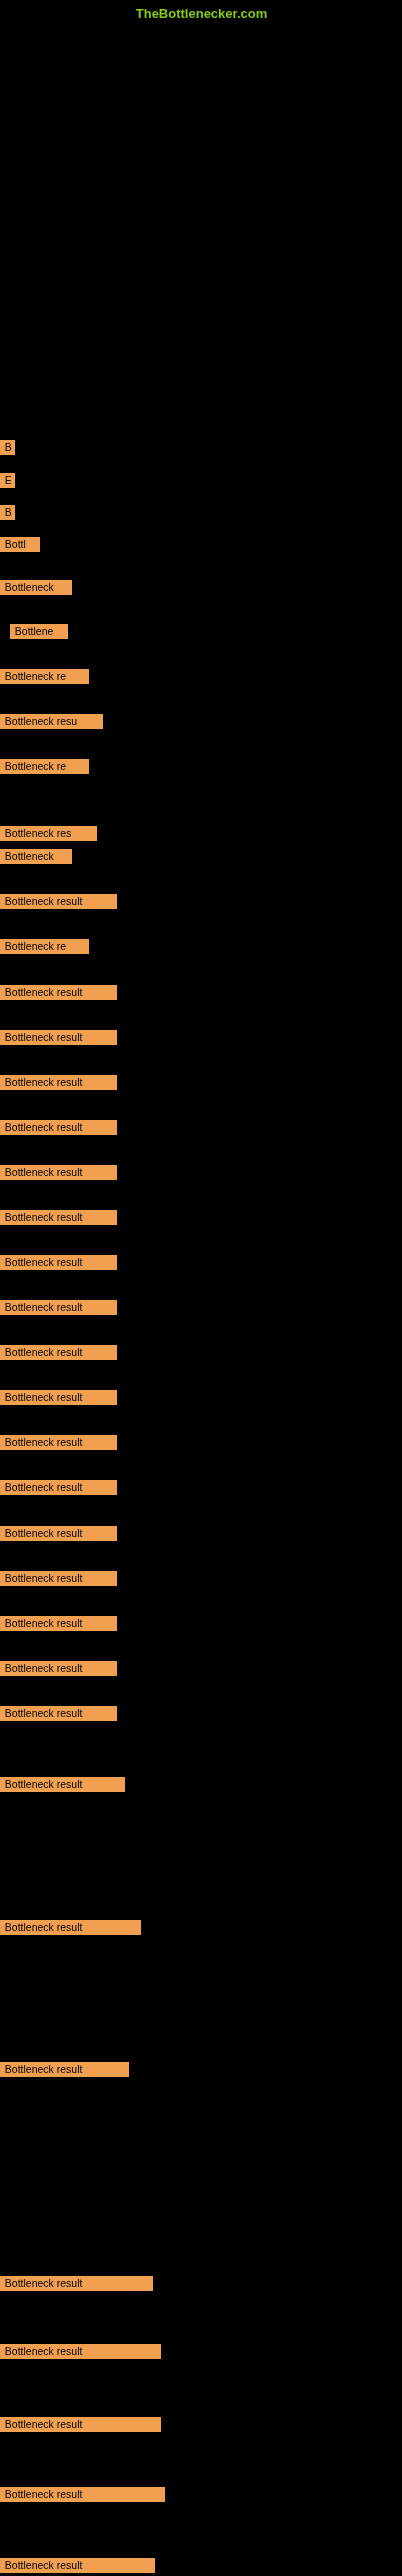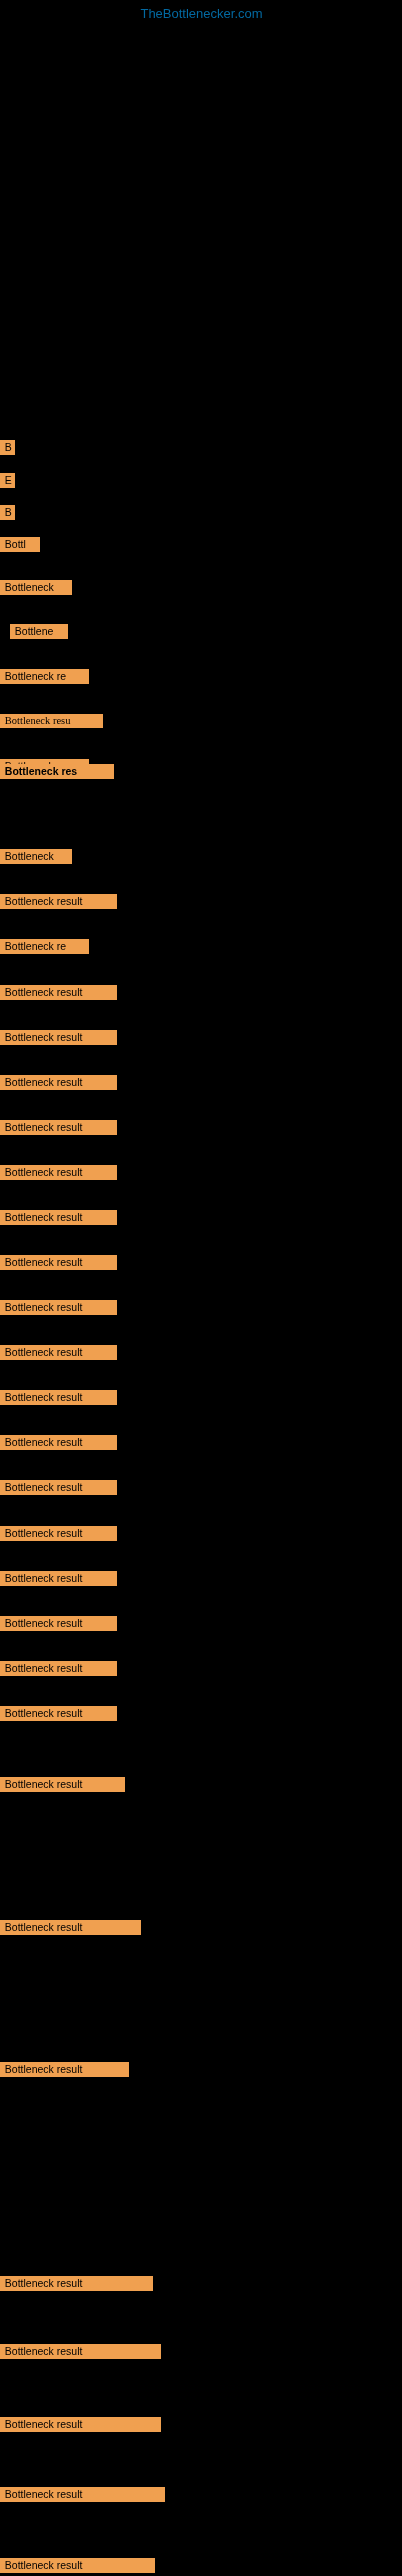--- a/index.html
+++ b/index.html
@@ -10,25 +10,26 @@
 
     body {
       background-color: #000000;
       width: 403px;
       min-height: 2576px;
       font-family: Arial, sans-serif;
       position: relative;
     }
 
     .site-title {
-      color: #0369a1;
+      color: #84cc16;
       font-size: 13px;
       text-align: center;
       padding-top: 6.4px;
       padding-bottom: 3.2px;
+      font-weight: bold;
     }
 
     .bottleneck-label {
       background-color: #f0a050;
       color: #000;
       font-size: 10.5px;
       padding: 1.6px 4.8px;
       display: inline-block;
       position: absolute;
       left: 0;
@@ -42,23 +43,23 @@
 <div class="site-title">TheBottlenecker.com</div>
 
 <div id="labels-container" style="position:relative; width:403px; height:2576px;">
     <div class="bottleneck-label" style="top: 415px; width: 14.5px;">B</div>
     <div class="bottleneck-label" style="top: 448px; width: 14.5px;">E</div>
     <div class="bottleneck-label" style="top: 480px; width: 14.5px;">B</div>
     <div class="bottleneck-label" style="top: 512px; width: 40px;">Bottl</div>
     <div class="bottleneck-label" style="top: 555px; width: 72px;">Bottleneck</div>
     <div class="bottleneck-label" style="top: 599px; width: 58px; margin-left: 10px;">Bottlene</div>
     <div class="bottleneck-label" style="top: 644px; width: 89px;">Bottleneck re</div>
-    <div class="bottleneck-label" style="top: 689px; width: 103px; font-family: Liberation Serif, serif;">Bottleneck resu</div>
+    <div class="bottleneck-label" style="top: 689px; width: 103px;">Bottleneck resu</div>
     <div class="bottleneck-label" style="top: 734px; width: 89px;">Bottleneck re</div>
-    <div class="bottleneck-label" style="top: 739px; width: 114px; font-weight: bold;">Bottleneck res</div>
+    <div class="bottleneck-label" style="top: 801px; width: 97px;">Bottleneck res</div>
     <div class="bottleneck-label" style="top: 824px; width: 72px;">Bottleneck</div>
     <div class="bottleneck-label" style="top: 869px; width: 117px;">Bottleneck result</div>
     <div class="bottleneck-label" style="top: 914px; width: 89px;">Bottleneck re</div>
     <div class="bottleneck-label" style="top: 960px; width: 117px;">Bottleneck result</div>
     <div class="bottleneck-label" style="top: 1005px; width: 117px;">Bottleneck result</div>
     <div class="bottleneck-label" style="top: 1050px; width: 117px;">Bottleneck result</div>
     <div class="bottleneck-label" style="top: 1095px; width: 117px;">Bottleneck result</div>
     <div class="bottleneck-label" style="top: 1140px; width: 117px;">Bottleneck result</div>
     <div class="bottleneck-label" style="top: 1185px; width: 117px;">Bottleneck result</div>
     <div class="bottleneck-label" style="top: 1230px; width: 117px;">Bottleneck result</div>

